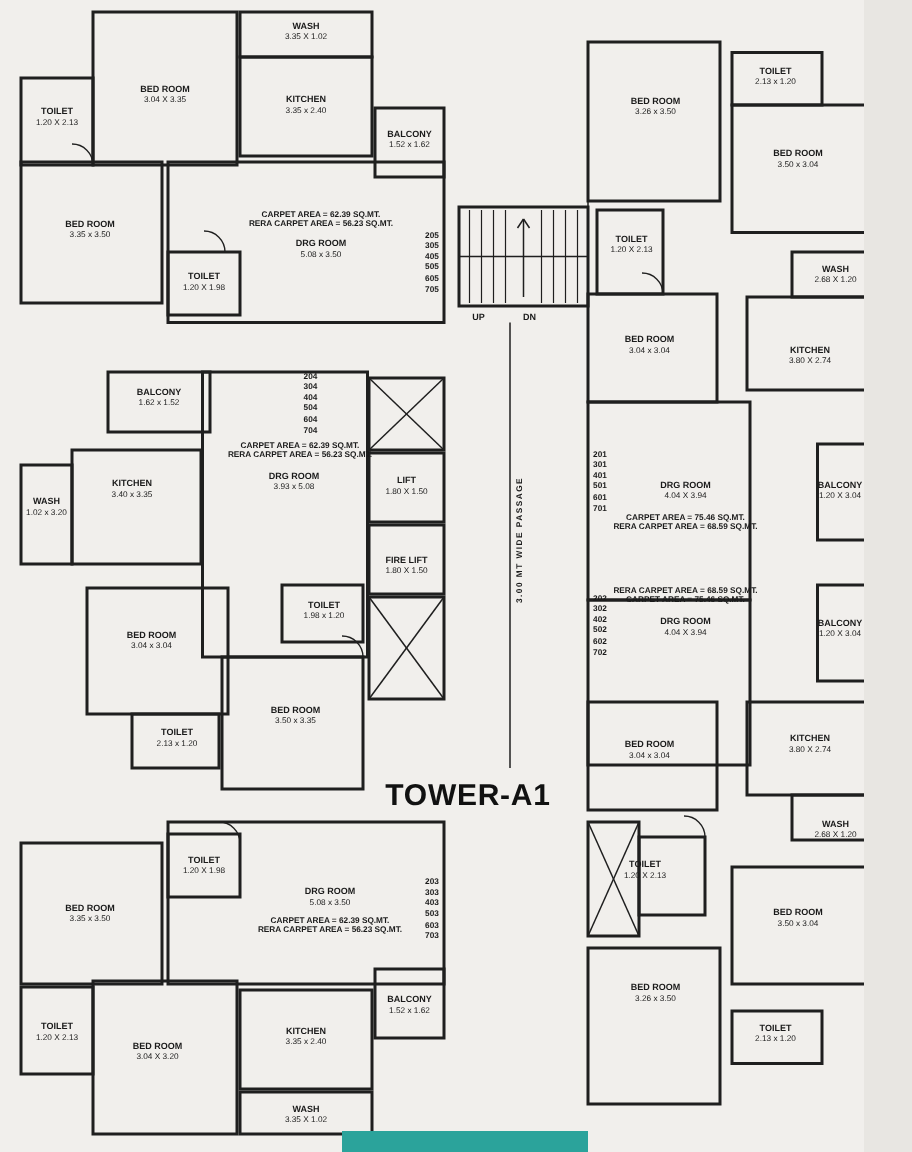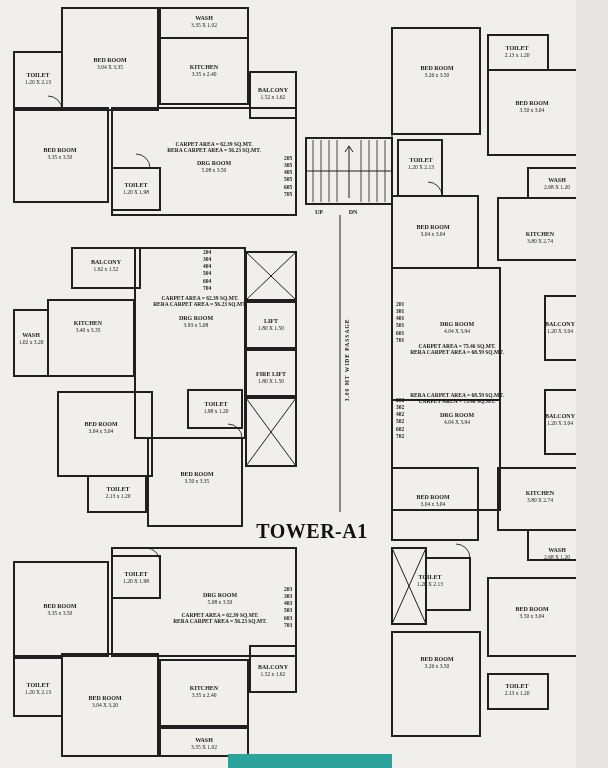--- a/index.html
+++ b/index.html
@@ -3,21 +3,21 @@
 <meta charset="utf-8">
 <style>
   html,body{margin:0;padding:0;}
   body{
     width:608px;height:768px;
     font-family:"Liberation Sans", sans-serif;
     background:#e8e6e2;
   }
   .sheet{
     position:relative;width:576px;height:768px;
-    background:#f1efec;overflow:hidden;font-family:Liberation Serif, serif;
+    background:#f1efec;overflow:hidden;
   }
   .walls{position:absolute;left:0;top:0;}
   .walls rect{fill:none;stroke:#1f1f1f;stroke-width:2;}
   .walls line{stroke:#1f1f1f;stroke-width:1;}
   .walls .hatch{stroke-width:0.8;}
   .walls .arc{fill:none;stroke:#1f1f1f;stroke-width:0.9;}
   .lbl{
     position:absolute;transform:translate(-50%,-50%);
     text-align:center;white-space:nowrap;color:#1a1a1a;line-height:1.18;
   }

